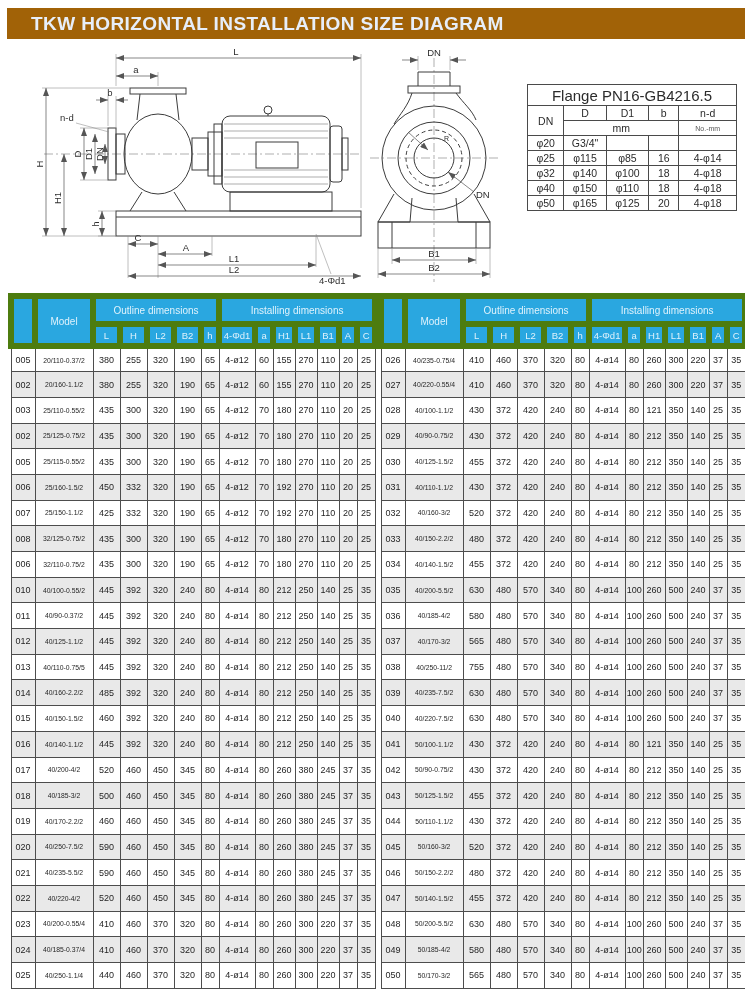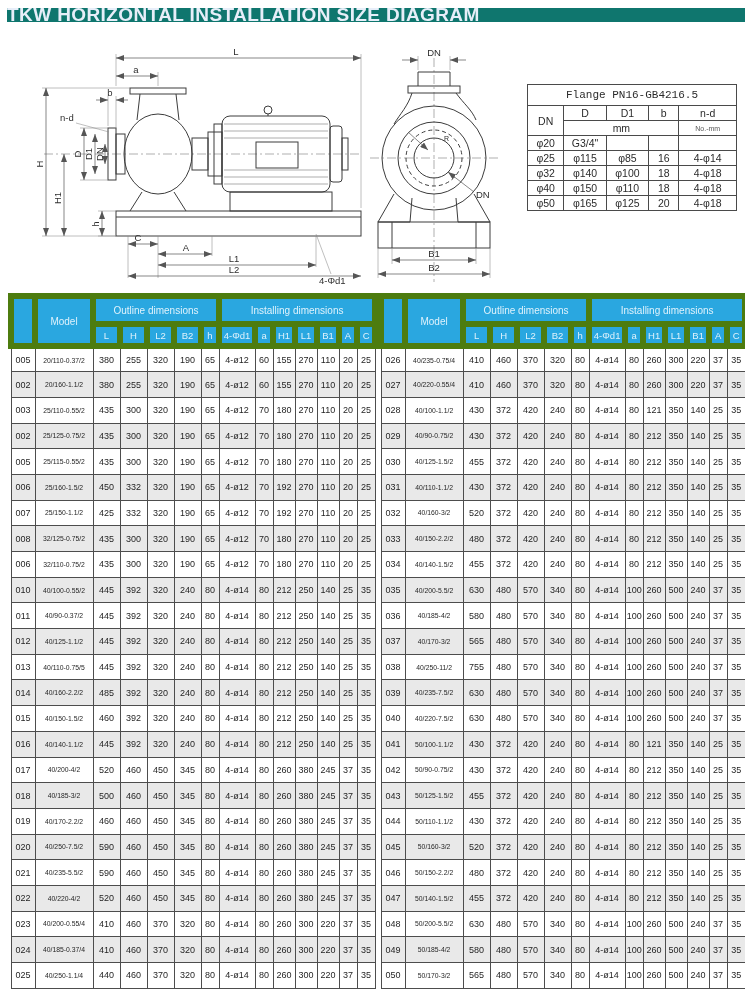--- a/index.html
+++ b/index.html
@@ -1,22 +1,22 @@
 <!DOCTYPE html>
 <html><head>
 <meta charset="utf-8">
 <style>
   * { margin:0; padding:0; box-sizing:border-box; }
   html,body { background:#fff; }
   body { width:745px; height:1000px; font-family:"Liberation Sans",sans-serif; position:relative; overflow:hidden; }
   .page { position:relative; width:745px; height:1000px; background:#fff; }
 
   
-  .banner { position:absolute; left:7px; top:8px; width:738px; height:14px;
-            background:#0f766e; display:flex; align-items:center; }
+  .banner { position:absolute; left:7px; top:8px; width:738px; height:31px;
+            background:#a16207; display:flex; align-items:center; padding-left:24px; }
   .banner span { color:#e7eef9; font-size:19px; font-weight:bold; letter-spacing:.4px; }
 
   
   .figures { position:absolute; left:0; top:40px; width:745px; height:252px; }
   .sv { position:absolute; left:16px; top:6px; }
   .fv { position:absolute; left:348px; top:6px; }
 
   
   .pl { stroke:#3c3c3c; stroke-width:1; fill:none; }
   .fin { stroke:#5a5a5a; stroke-width:.5; fill:none; }
@@ -27,21 +27,21 @@
   .dle { stroke:#555; stroke-width:.7; marker-end:url(#a1); }
   .dle2 { stroke:#555; stroke-width:.7; marker-end:url(#a2); }
   .dt { font-family:"Liberation Sans",sans-serif; font-size:9.5px; fill:#2e2e2e; }
   .dts { font-family:"Liberation Sans",sans-serif; font-size:7px; fill:#2e2e2e; }
 
   
   .flange-wrap { position:absolute; left:527px; top:44px; width:210px; }
   table.flange { border-collapse:collapse; width:100%; table-layout:fixed; border:1.5px solid #333; }
   table.flange td { border:1px solid #4a4a4a; text-align:center; font-size:10.5px; color:#2b2b2b;
                     height:15px; padding:0 2px; background:#fff; overflow:hidden; }
-  table.flange .t-title { height:21px; font-size:11px;font-family:Liberation Mono, monospace; }
+  table.flange .t-title { height:21px; font-size:15px; }
   table.flange .t-unit-nd { font-size:7px; color:#555; }
 
   
   .tables { position:absolute; left:8px; top:293px; width:729px; display:flex; }
   table.dim { border-collapse:collapse; table-layout:fixed; width:364.5px; border:1.5px solid #2e2e2e; }
   table.dim th { background:#2aa7e0; color:#dff2fc; font-weight:normal; border:6px solid #4d7c0f;
                  font-size:10px; overflow:hidden; }
   table.dim thead tr:first-child th { height:28px; }
   table.dim thead tr:last-child th { height:22px; font-size:9.5px; }
   table.dim td { border:1px solid #4d4d4d; text-align:center; font-size:9px; color:#1f1f1f;

